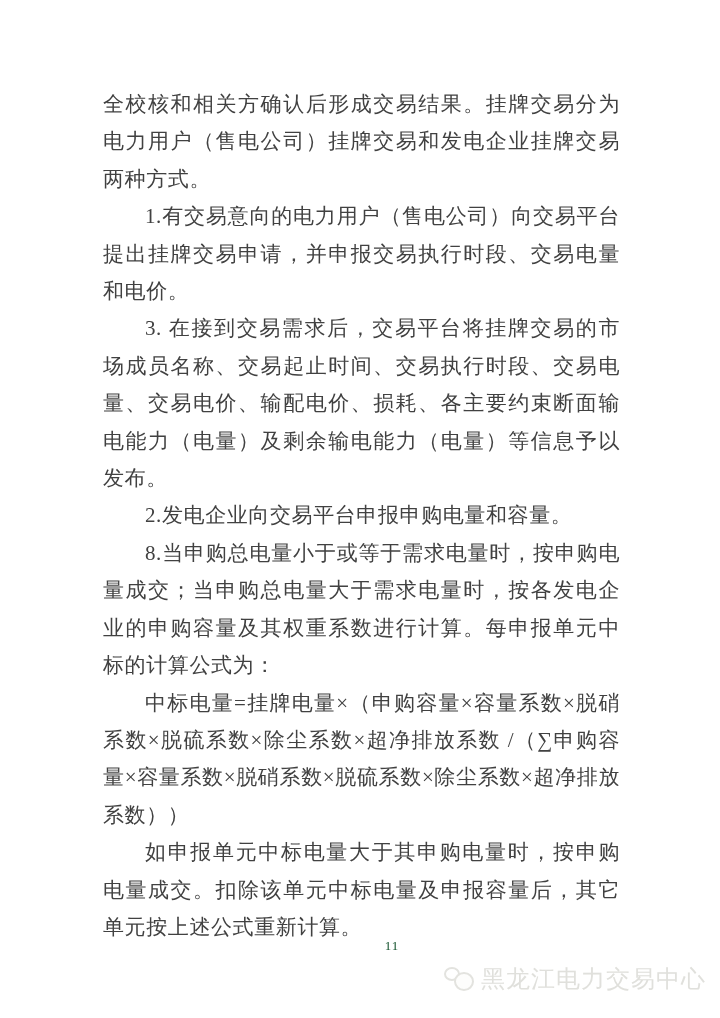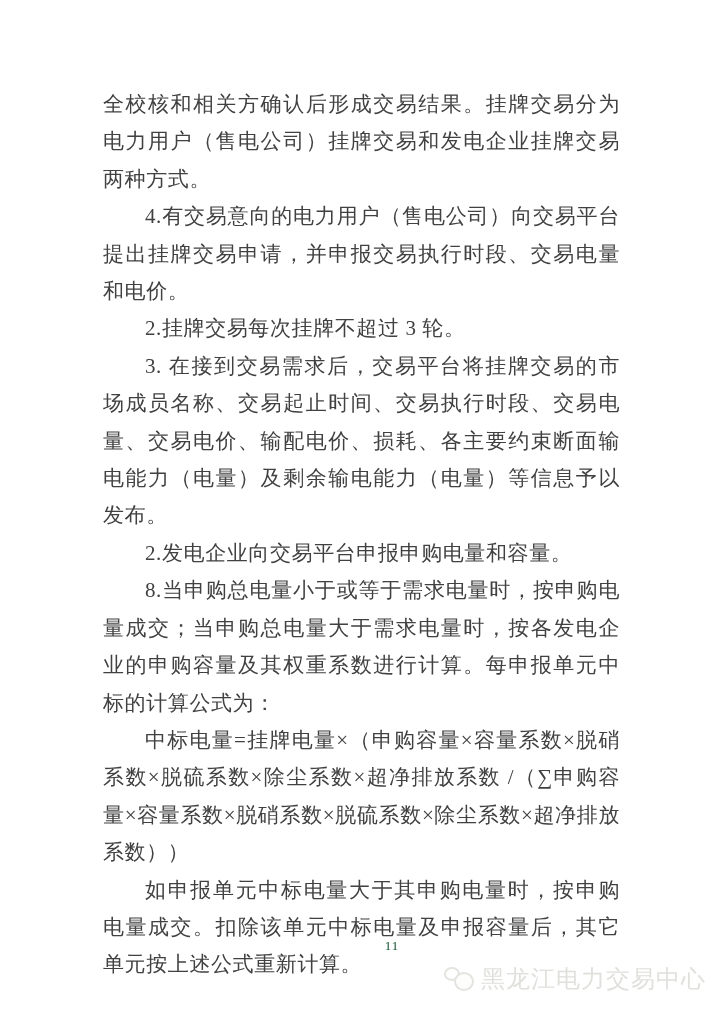--- a/index.html
+++ b/index.html
@@ -85,22 +85,21 @@
     background: #fdfdfc;
   }
 </style>
 </head>
 <body>
 
 <div class="page">
 
   <div class="doc-body">
     <p>全校核和相关方确认后形成交易结果。挂牌交易分为电力用户（售电公司）挂牌交易和发电企业挂牌交易两种方式。</p>
-    <p class="indent">4.有交易意向的电力用户（售电公司）向交易平台提出挂牌交易申请，并申报交易执行时段、交易电量和电价。</p>
-    <p class="indent">2.挂牌交易每次挂牌不超过 3 轮。</p>
+    <p class="indent">1.有交易意向的电力用户（售电公司）向交易平台提出挂牌交易申请，并申报交易执行时段、交易电量和电价。</p>
     <p class="indent">3. 在接到交易需求后，交易平台将挂牌交易的市场成员名称、交易起止时间、交易执行时段、交易电量、交易电价、输配电价、损耗、各主要约束断面输电能力（电量）及剩余输电能力（电量）等信息予以发布。</p>
     <p class="indent">2.发电企业向交易平台申报申购电量和容量。</p>
     <p class="indent">8.当申购总电量小于或等于需求电量时，按申购电量成交；当申购总电量大于需求电量时，按各发电企业的申购容量及其权重系数进行计算。每申报单元中标的计算公式为：</p>
     <p class="indent">中标电量=挂牌电量×（申购容量×容量系数×脱硝系数×脱硫系数×除尘系数×超净排放系数 /（∑申购容量×容量系数×脱硝系数×脱硫系数×除尘系数×超净排放系数））</p>
     <p class="indent">如申报单元中标电量大于其申购电量时，按申购电量成交。扣除该单元中标电量及申报容量后，其它单元按上述公式重新计算。</p>
 
   </div>
 
   <div class="page-footer">11</div>
 

